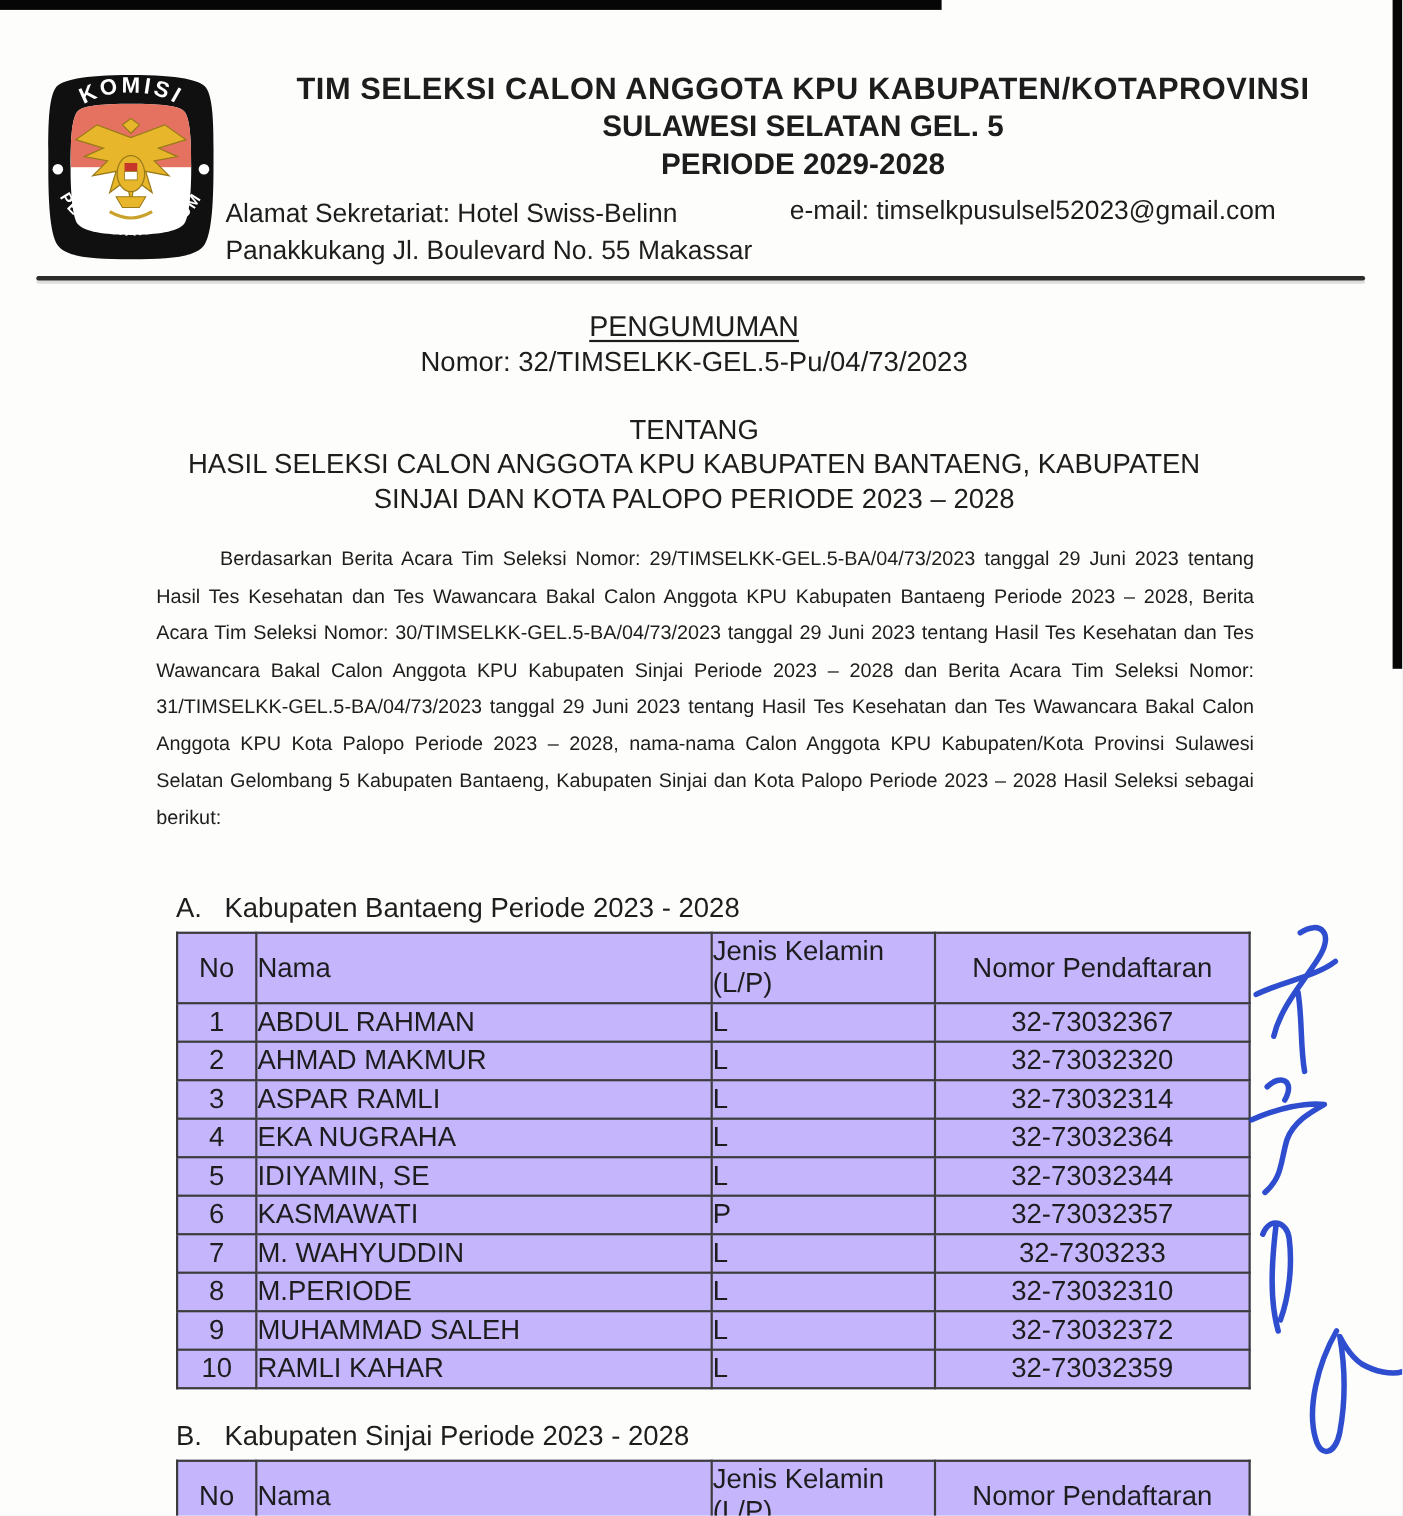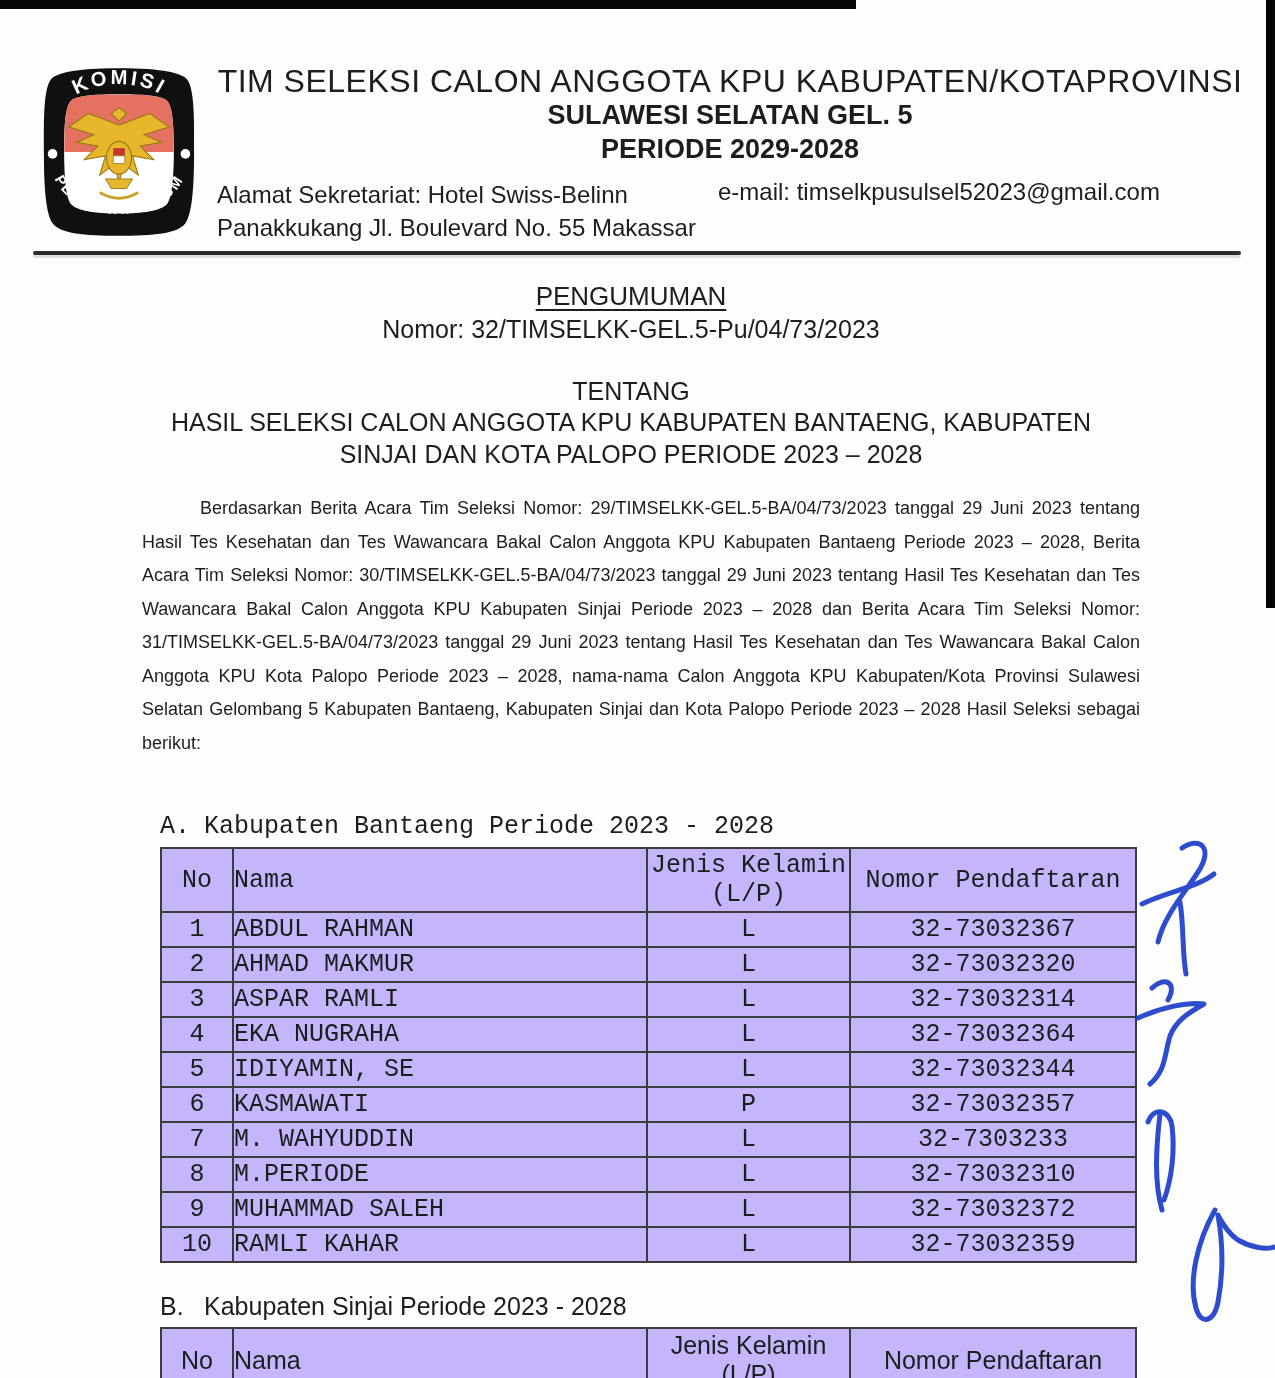--- a/index.html
+++ b/index.html
@@ -11,53 +11,53 @@
     font-family:"Liberation Sans","DejaVu Sans",sans-serif;
     color:#1d1d1d;
   }
   .scan-bar{position:absolute;background:#060606;}
   .bar-top{left:0;top:0;width:856px;height:9px;}
   .bar-right{left:1266px;top:0;width:9px;height:608px;}
 
   
   .logo{position:absolute;left:42px;top:64px;width:154px;height:176px;}
   .title-block{position:absolute;left:210px;top:64px;width:1040px;text-align:center;}
-  .title-line1{font-size:32px;font-weight:normal;letter-spacing:.5px;line-height:34px;}
+  .title-line1{font-size:28px;font-weight:bold;letter-spacing:.5px;line-height:34px;}
   .title-line2,.title-line3{font-size:27px;font-weight:bold;line-height:34px;}
-  .address{position:absolute;left:205px;top:178px;font-size:24px;line-height:33px;margin-left:12px;}
+  .address{position:absolute;left:205px;top:178px;font-size:24px;line-height:33px;}
   .email{position:absolute;left:718px;top:178px;font-size:24px;}
   .head-rule{position:absolute;left:33px;top:251px;width:1208px;height:4px;background:#2c2c2c;border-radius:2px;box-shadow:0 3px 0 rgba(0,0,0,.12);}
 
   
   .center-line{position:absolute;left:0;width:1262px;text-align:center;}
   .h-pengumuman{top:281px;font-size:26px;text-decoration:underline;text-underline-offset:4px;}
   .h-nomor{top:315px;font-size:25px;}
   .h-tentang{top:377px;font-size:25px;}
   .h-subj1{top:408px;font-size:25px;}
   .h-subj2{top:440px;font-size:25px;}
 
   .body-par{
     position:absolute;left:142px;top:492px;width:998px;
     font-size:18px;line-height:33.5px;
     text-align:justify;text-indent:58px;
   }
 
   
   .section{position:absolute;left:160px;}
-  .sec-a{top:812px;font-family:Liberation Mono, monospace;}
+  .sec-a{top:812px;}
   .sec-b{top:1292px;}
   .sec-label{font-size:25px;margin-bottom:6px;}
   .sec-label .lab{display:inline-block;width:44px;}
   table{border-collapse:collapse;table-layout:fixed;width:975px;background:#c4b5fd;}
   th,td{border:2px solid #3c3c3c;font-size:25px;font-weight:normal;color:#1d1d1d;overflow:hidden;}
   th{white-space:pre-line;text-align:center;height:62px;line-height:29px;padding:0;}
   td{height:33px;padding:0;}
   .col0{width:70px;text-align:center;}
   .col1{width:412px;text-align:left;padding-left:0;}
-  .col2{width:201px;text-align:center;}
+  .col2{width:201px;text-align:left;}
   .col3{width:284px;text-align:center;}
   td.col1{width:396px;} 
 
   .ink{position:absolute;left:1120px;top:830px;width:155px;height:520px;pointer-events:none;}
 </style>
 </head>
 <body>
 
 <div class="page">
 

